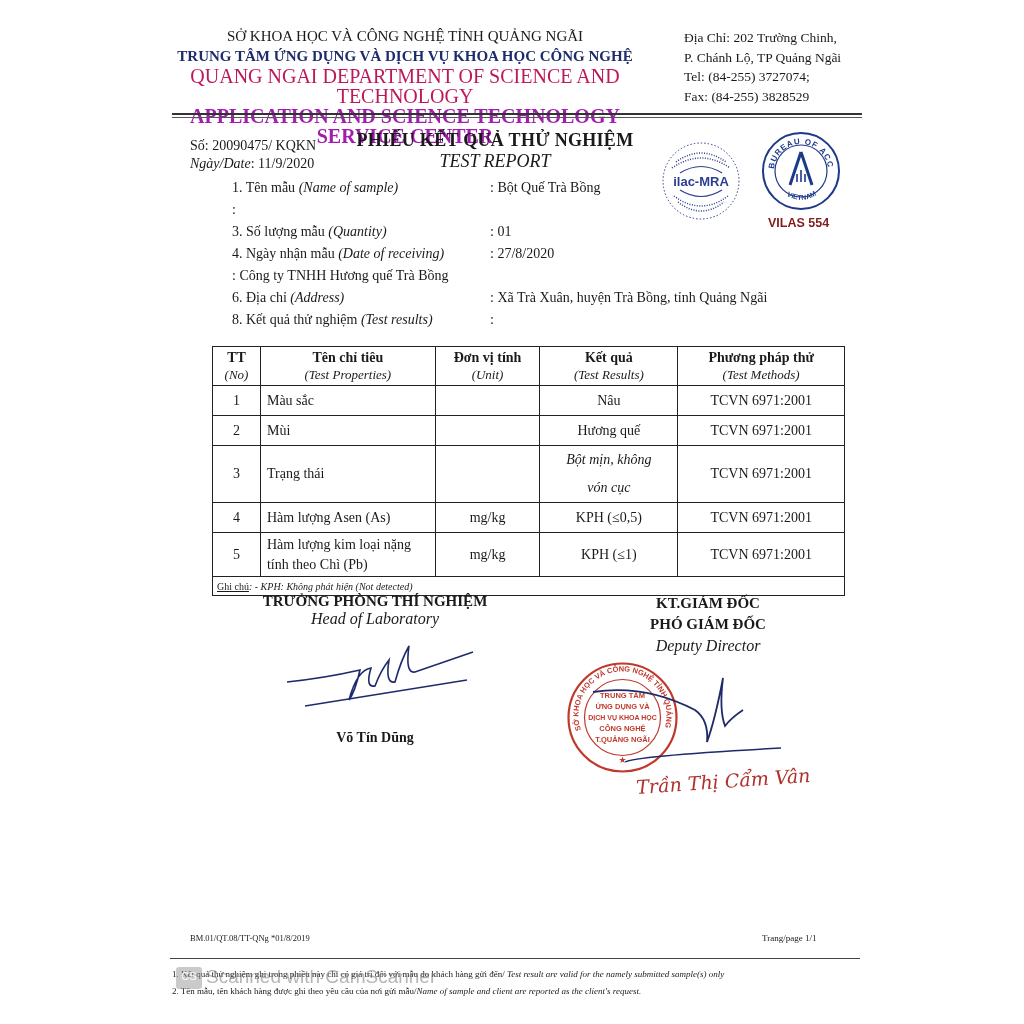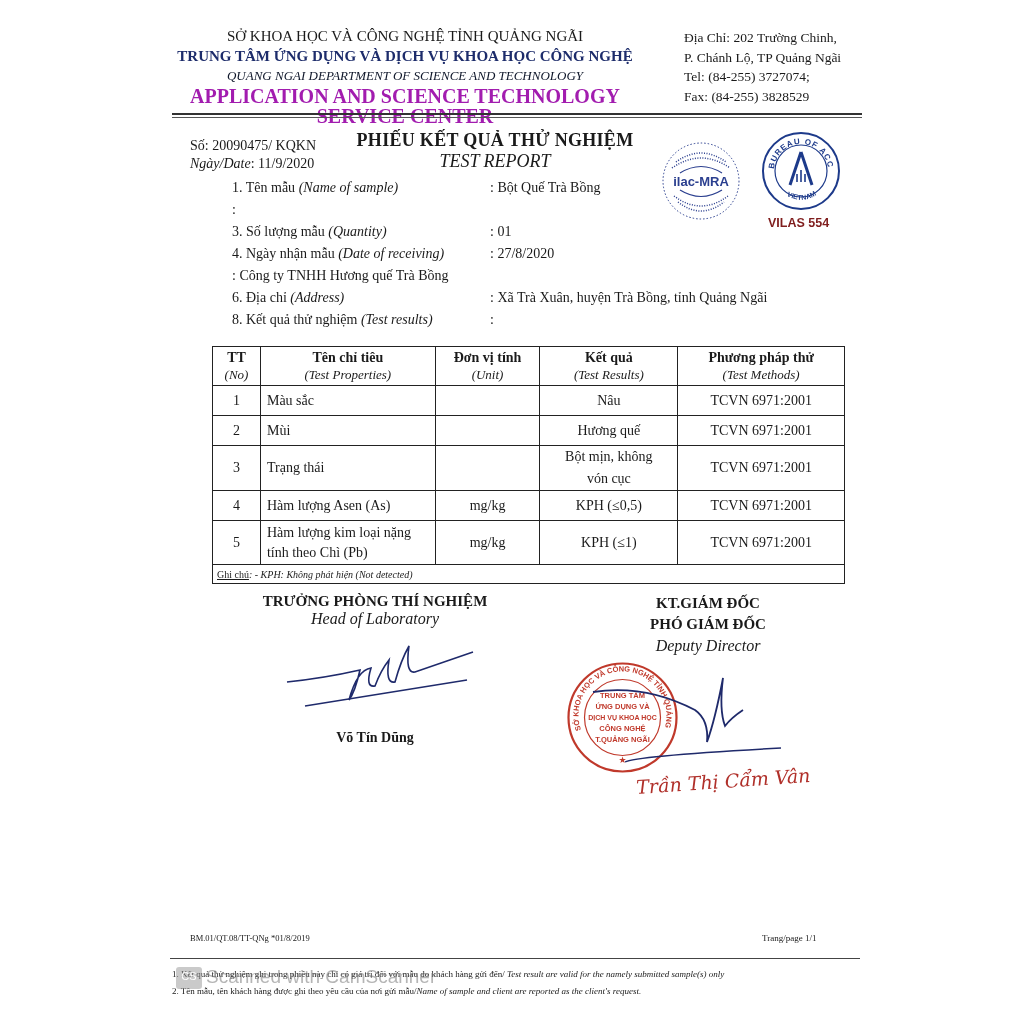--- a/index.html
+++ b/index.html
@@ -2,21 +2,21 @@
 <html><head>
 <meta charset="utf-8">
 <style>
   html, body { margin:0; padding:0; }
   body { width:1024px; height:1024px; background:#ffffff; position:relative; overflow:hidden;
          font-family:"Liberation Serif", serif; color:#1a1a1a; }
   .abs { position:absolute; }
   .hdr-left { left:170px; top:26px; width:470px; text-align:center; line-height:20px; }
   .hdr-left .l1 { font-size:15px; color:#1a1a1a; }
   .hdr-left .l2 { font-size:15px; font-weight:bold; color:#1d2c6b; }
-  .hdr-left .l3 { font-size:13px; font-style:italic; color:#0f172a; }
+  .hdr-left .l3 { font-size:20px; color:#be185d; }
   .hdr-left .l4 { font-size:20px; font-weight:bold; color:#a21caf; }
   .hdr-right { left:684px; top:28px; font-size:13.5px; line-height:19.5px; color:#1a1a1a; }
   .rule { left:172px; width:690px; height:0; border-top:2px solid #333; }
   .rule2 { left:172px; width:690px; height:0; border-top:1px solid #555; }
   .docno { left:190px; top:137px; font-size:14px; line-height:18px; }
   .docno .it { font-style:italic; }
   .title { left:330px; top:130px; width:330px; text-align:center; }
   .title .vn { font-size:18px; font-weight:bold; letter-spacing:0.3px; }
   .title .en { font-size:18px; font-style:italic; }
   .info { left:232px; top:177px; font-size:14px; line-height:22px; }
@@ -156,21 +156,21 @@
     <td class="c">2</td>
     <td class="l">Mùi</td>
     <td class="c"></td>
     <td class="c">Hương quế</td>
     <td class="c">TCVN 6971:2001</td>
   </tr>
   <tr style="height:42px">
     <td class="c">3</td>
     <td class="l">Trạng thái</td>
     <td class="c"></td>
-    <td class="c" style="line-height:22px; padding:0 18px;">Bột mịn, không vón cục</td>
+    <td class="c" style="line-height:28px; padding:0 18px;font-style:italic;">Bột mịn, không vón cục</td>
     <td class="c">TCVN 6971:2001</td>
   </tr>
   <tr style="height:30px">
     <td class="c">4</td>
     <td class="l">Hàm lượng Asen (As)</td>
     <td class="c">mg/kg</td>
     <td class="c">KPH (≤0,5)</td>
     <td class="c">TCVN 6971:2001</td>
   </tr>
   <tr style="height:44px">

